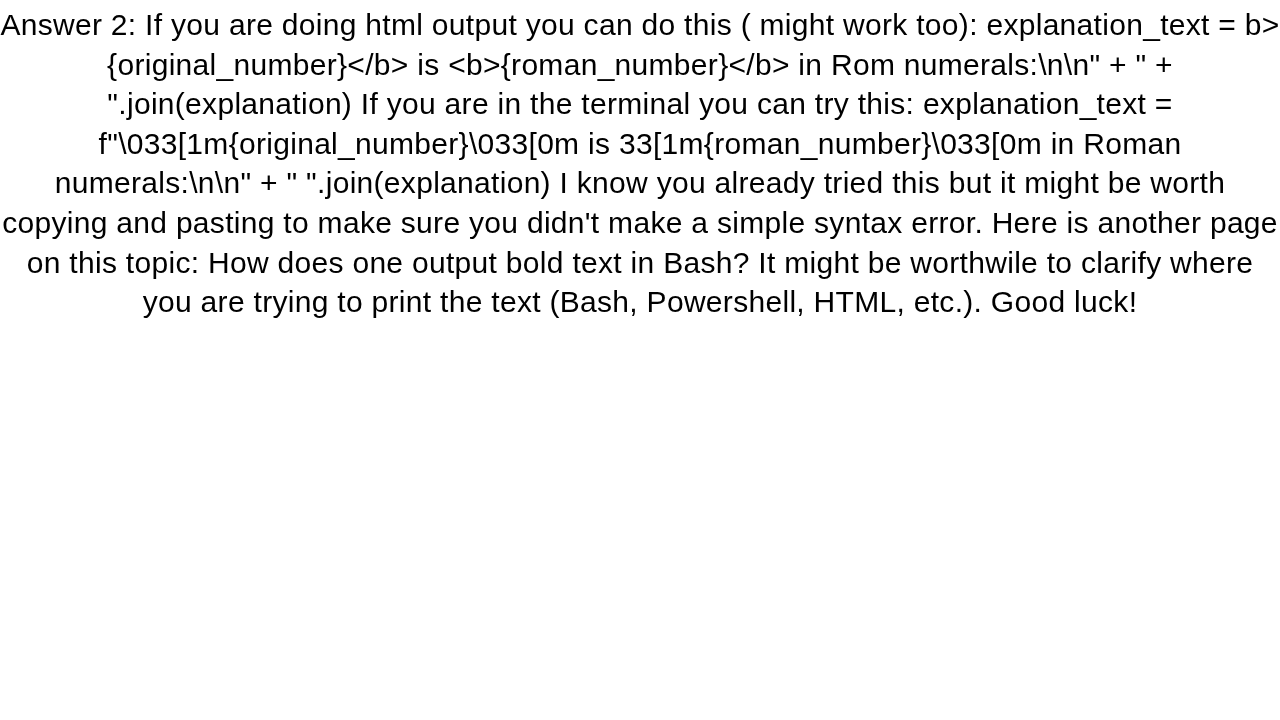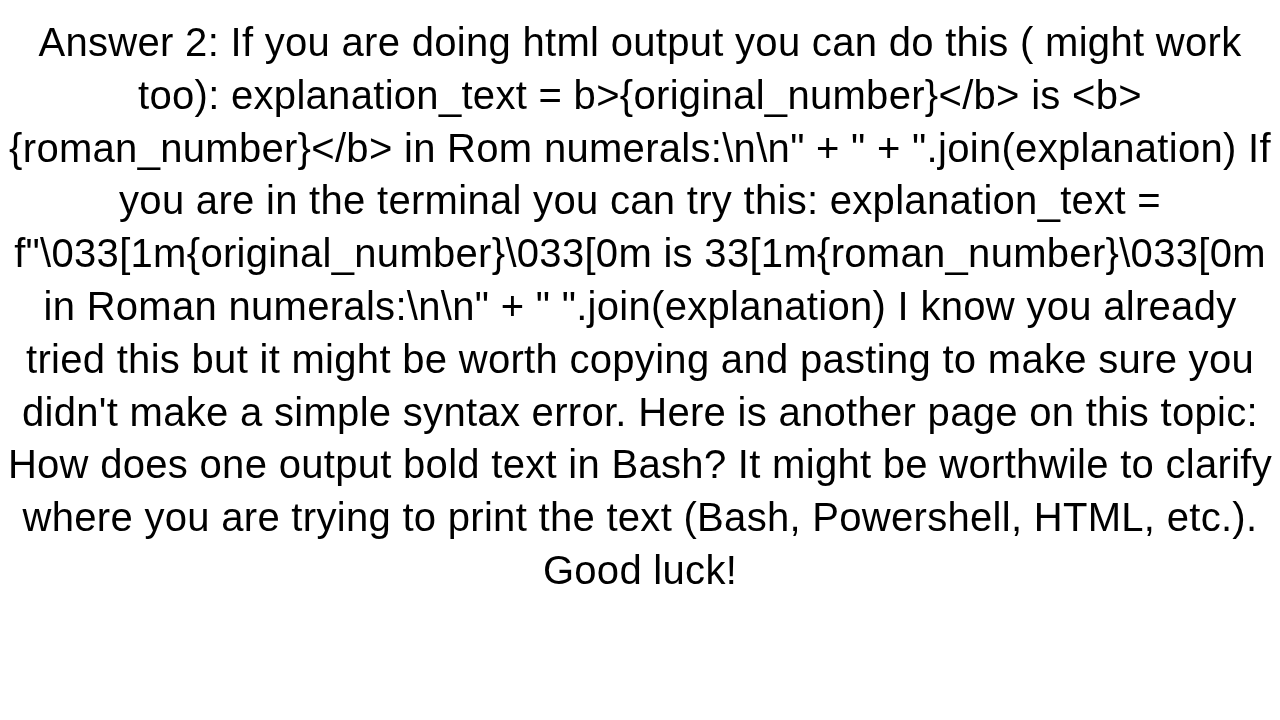--- a/index.html
+++ b/index.html
@@ -16,28 +16,28 @@
     }
     .content {
       width: 100%;
       height: 100%;
       padding: 0;
       display: flex;
       align-items: flex-start;
       justify-content: center;
     }
     .text-block {
-      font-size: 40px;
+      font-size: 30px;
       line-height: 1.32;
       color: #000000;
       text-align: center;
       font-weight: 400;
       letter-spacing: 0.3px;
       width: 100%;
-      padding-top: 16px;
+      padding-top: 5px;
     }
   </style>
 </head>
 <body>
 
 <div class="content">
   <div class="text-block">Answer 2: If you are doing html output you can do this ( might work too): explanation_text = b&gt;{original_number}&lt;/b&gt; is &lt;b&gt;{roman_number}&lt;/b&gt; in Rom numerals:\n\n" + " + ".join(explanation)  If you are in the terminal you can try this: explanation_text = f"\033[1m{original_number}\033[0m is 33[1m{roman_number}\033[0m in Roman numerals:\n\n" + " ".join(explanation)  I know you already tried this but it might be worth copying and pasting to make sure you didn't make a simple syntax error. Here is another page on this topic: How does one output bold text in Bash? It might be worthwile to clarify where you are trying to print the text (Bash, Powershell, HTML, etc.). Good luck!</div>
 </div>
 
 </body></html>

